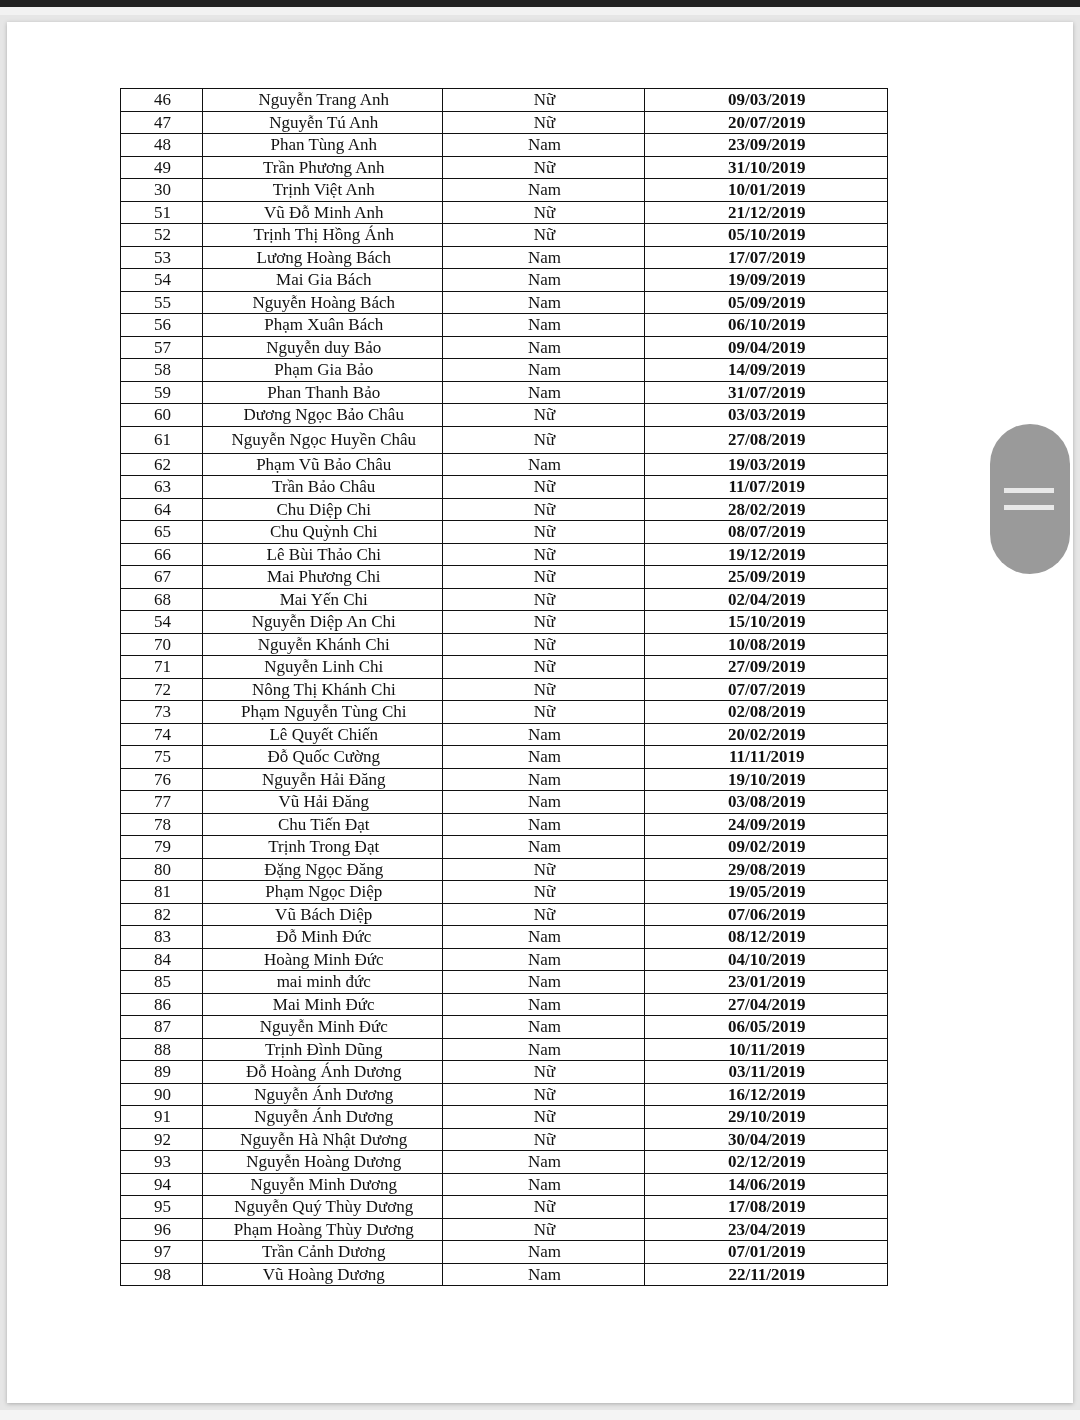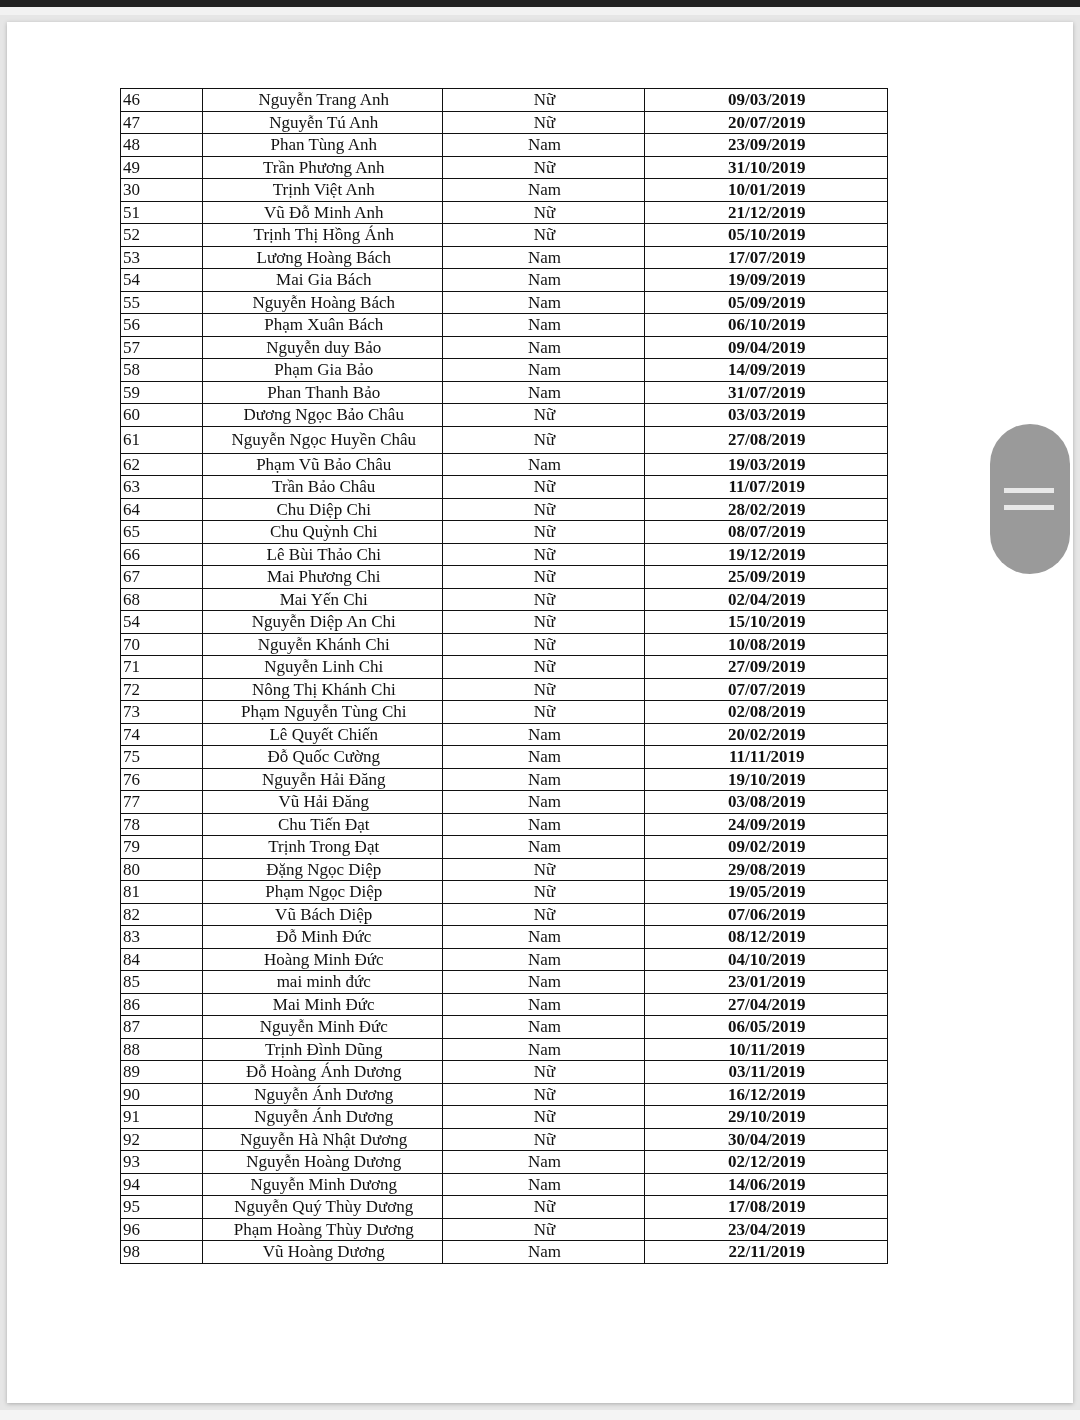--- a/index.html
+++ b/index.html
@@ -17,21 +17,21 @@
   .bottomstrip { position:absolute; left:0; top:1410px; width:1080px; height:10px; background:#f4f4f4; }
   table.roster {
     position:absolute; left:113px; top:66px;
     border-collapse:collapse; width:768px;
     font-size:17px; color:#111; line-height:1;
   }
   table.roster td {
     border:1.5px solid #111; height:21.5px; padding:0 0 0 2px; white-space:nowrap;
   }
   table.roster tr.tall td { height:26px; }
-  td.c-no { width:79px; text-align:left; padding:0; }
+  td.c-no { width:79px; text-align:center; padding:0; }
   td.c-name { width:237px; text-align:center; }
   td.c-sex { width:198px; text-align:center; padding:0; }
   td.c-date { width:240px; text-align:center; padding:0;font-weight:bold; }
   .scroll-handle {
     position:absolute; left:990px; top:424px; width:80px; height:150px;
     border-radius:40px; background:#9a9a9a; cursor:grab;
   }
   .scroll-handle .bar {
     position:absolute; left:14px; width:50px; height:5px; background:#e8e8e8;
   }
@@ -246,21 +246,21 @@
           <td class="c-date">24/09/2019</td>
         </tr>
         <tr>
           <td class="c-no">79</td>
           <td class="c-name">Trịnh Trong Đạt</td>
           <td class="c-sex">Nam</td>
           <td class="c-date">09/02/2019</td>
         </tr>
         <tr>
           <td class="c-no">80</td>
-          <td class="c-name">Đặng Ngọc Diệp</td>
+          <td class="c-name">Đặng Ngọc Đăng</td>
           <td class="c-sex">Nữ</td>
           <td class="c-date">29/08/2019</td>
         </tr>
         <tr>
           <td class="c-no">81</td>
           <td class="c-name">Phạm Ngọc Diệp</td>
           <td class="c-sex">Nữ</td>
           <td class="c-date">19/05/2019</td>
         </tr>
         <tr>
@@ -345,20 +345,26 @@
           <td class="c-no">95</td>
           <td class="c-name">Nguyễn Quý Thùy Dương</td>
           <td class="c-sex">Nữ</td>
           <td class="c-date">17/08/2019</td>
         </tr>
         <tr>
           <td class="c-no">96</td>
           <td class="c-name">Phạm Hoàng Thùy Dương</td>
           <td class="c-sex">Nữ</td>
           <td class="c-date">23/04/2019</td>
+        </tr>
+        <tr>
+          <td class="c-no">97</td>
+          <td class="c-name">Trần Cảnh Dương</td>
+          <td class="c-sex">Nam</td>
+          <td class="c-date">07/01/2019</td>
         </tr>
         <tr>
           <td class="c-no">98</td>
           <td class="c-name">Vũ Hoàng Dương</td>
           <td class="c-sex">Nam</td>
           <td class="c-date">22/11/2019</td>
         </tr>
       </tbody>
   </table>
 </div>

